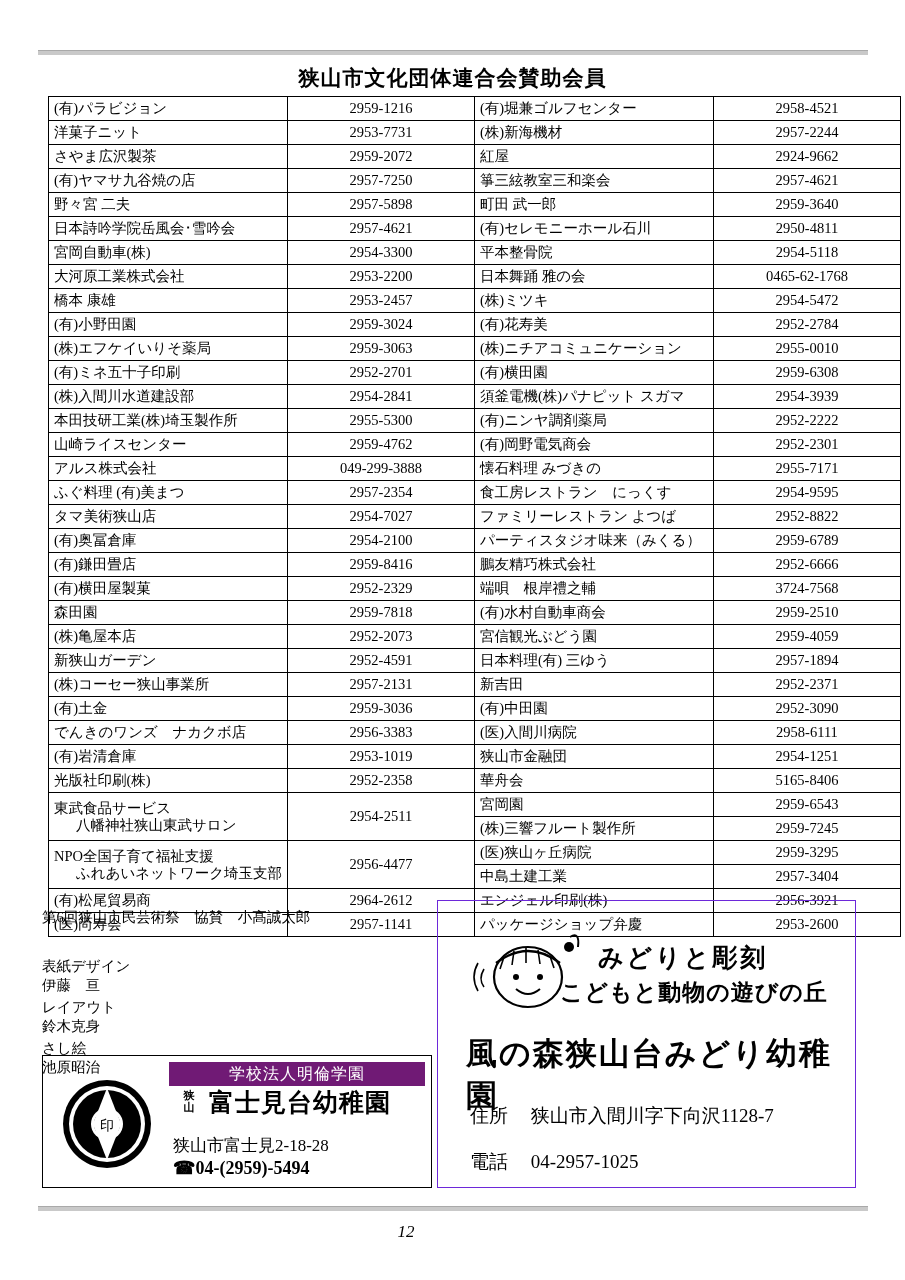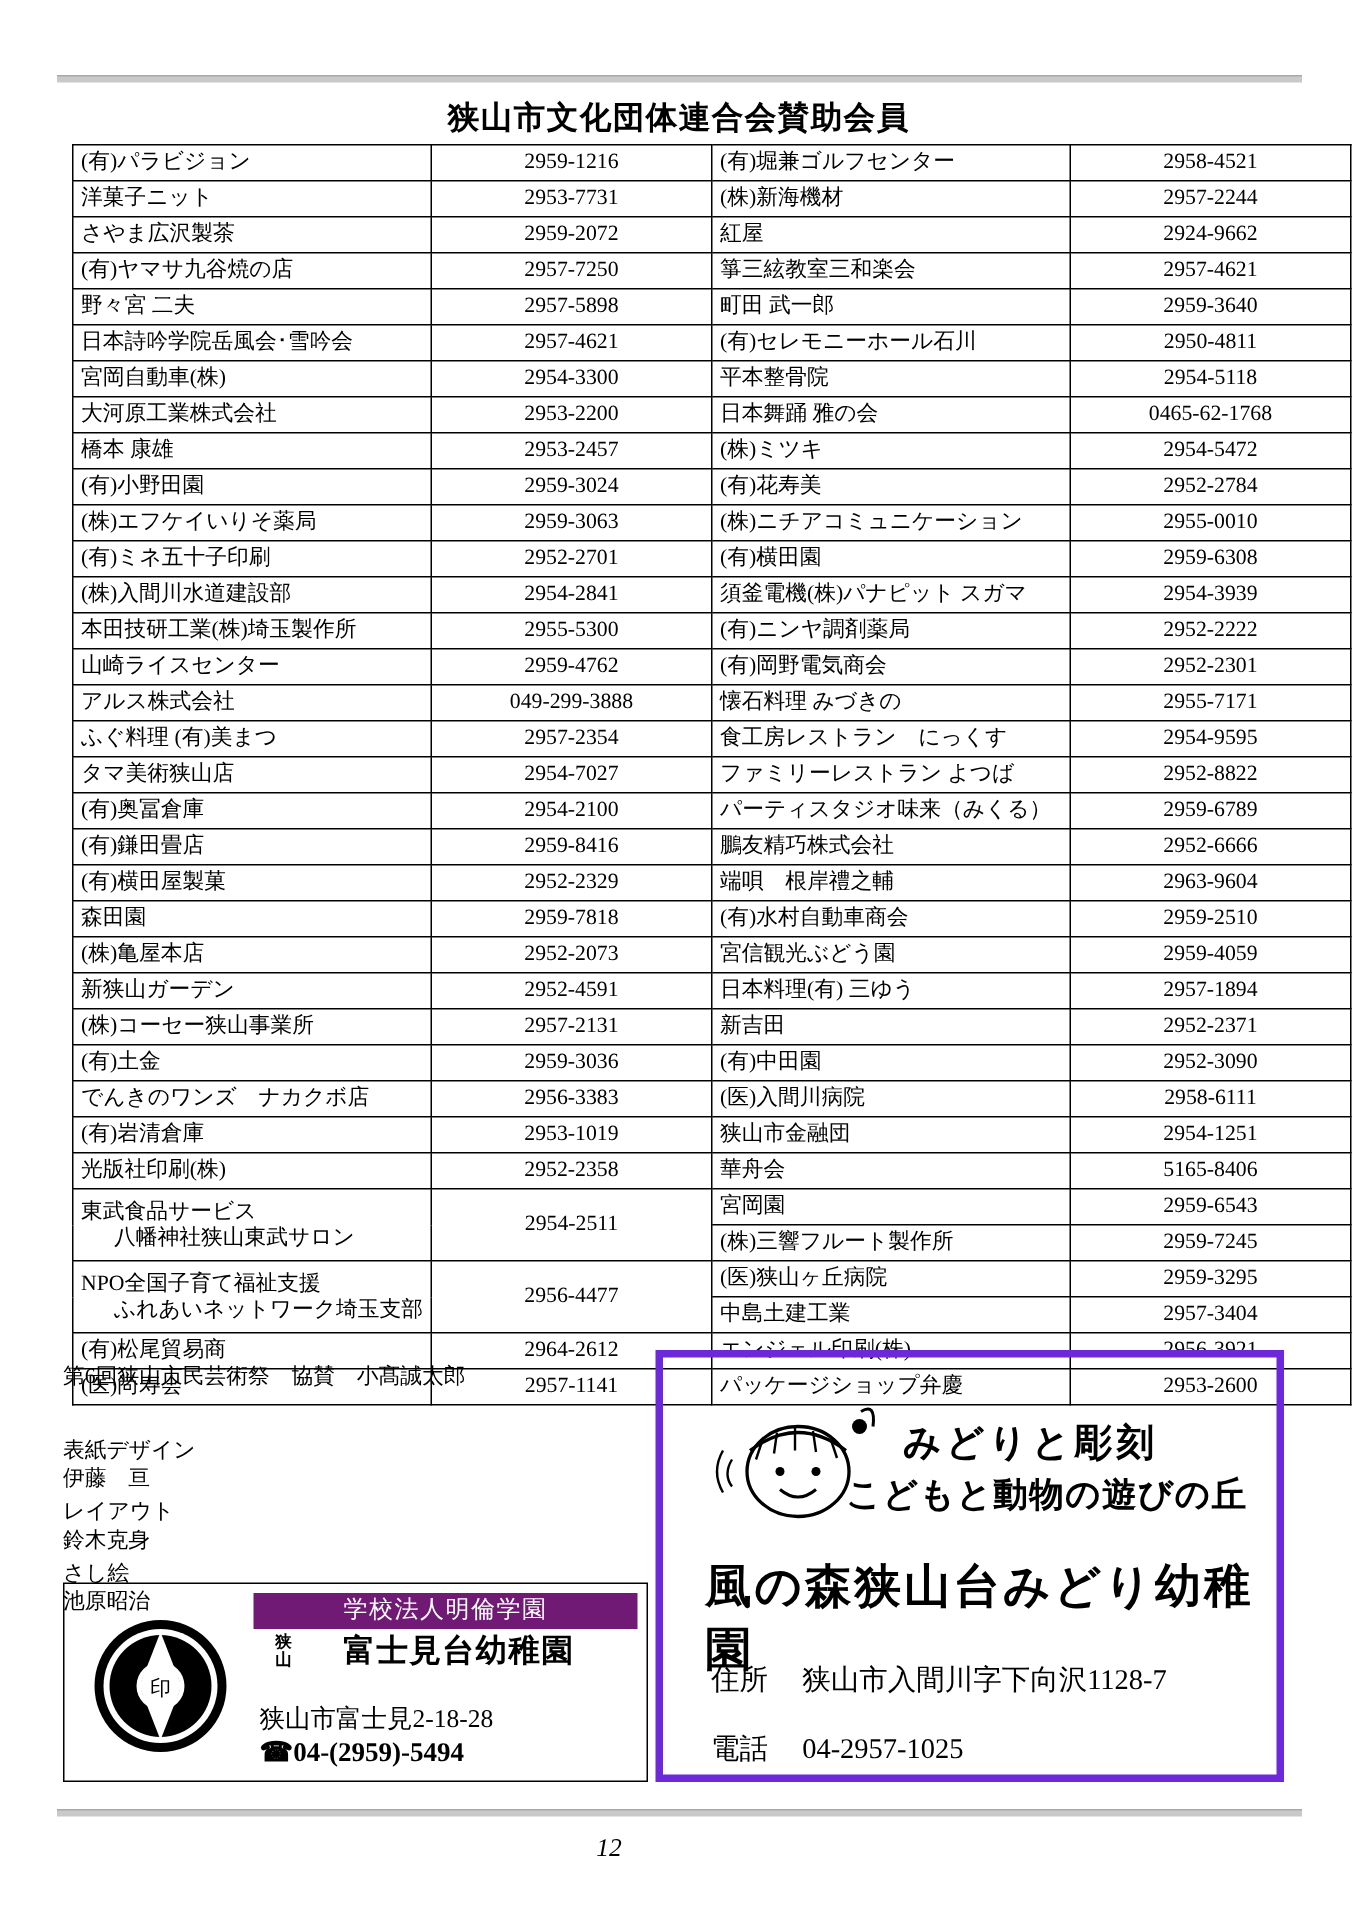--- a/index.html
+++ b/index.html
@@ -85,21 +85,21 @@
   .credit-row .lbl { width: 130px; }
   .credit-row .val { }
 
   
   .ad-right {
     position: absolute;
     left: 437px;
     top: 900px;
     width: 419px;
     height: 288px;
-    border: 5px solid #6d28d9;
+    border: 1px solid #6d28d9;
     box-sizing: border-box;
   }
   .ad-right .slogan1 {
     position: absolute;
     left: 160px; top: 40px;
     font-size: 25px;
     font-weight: bold;
     letter-spacing: 3px;
     font-family: "DejaVu Serif", serif;
   }
@@ -163,25 +163,24 @@
     left: 128px; top: 34px;
     width: 36px;
     font-size: 11px;
     line-height: 1.05;
     text-align: center;
     font-weight: bold;
   }
   .ad-left .fujimidai {
     position: absolute;
     left: 166px; top: 30px;
-    font-size: 21px;
+    font-size: 25px;
     font-weight: bold;
     letter-spacing: 1px;
     font-family: Liberation Serif, serif;
-    margin-left: 20px;
   }
   .ad-left .addr2 {
     position: absolute;
     left: 130px; top: 78px;
     font-size: 17px;
     letter-spacing: 0px;
   }
   .ad-left .tel2l {
     position: absolute;
     left: 130px; top: 101px;
@@ -332,21 +331,21 @@
       <tr>
         <td class="name">(有)鎌田畳店</td>
         <td class="tel">2959-8416</td>
         <td class="name2">鵬友精巧株式会社</td>
         <td class="tel2">2952-6666</td>
       </tr>
       <tr>
         <td class="name">(有)横田屋製菓</td>
         <td class="tel">2952-2329</td>
         <td class="name2">端唄　根岸禮之輔</td>
-        <td class="tel2">2963-9604</td>
+        <td class="tel2">3724-7568</td>
       </tr>
       <tr>
         <td class="name">森田園</td>
         <td class="tel">2959-7818</td>
         <td class="name2">(有)水村自動車商会</td>
         <td class="tel2">2959-2510</td>
       </tr>
       <tr>
         <td class="name">(株)亀屋本店</td>
         <td class="tel">2952-2073</td>

